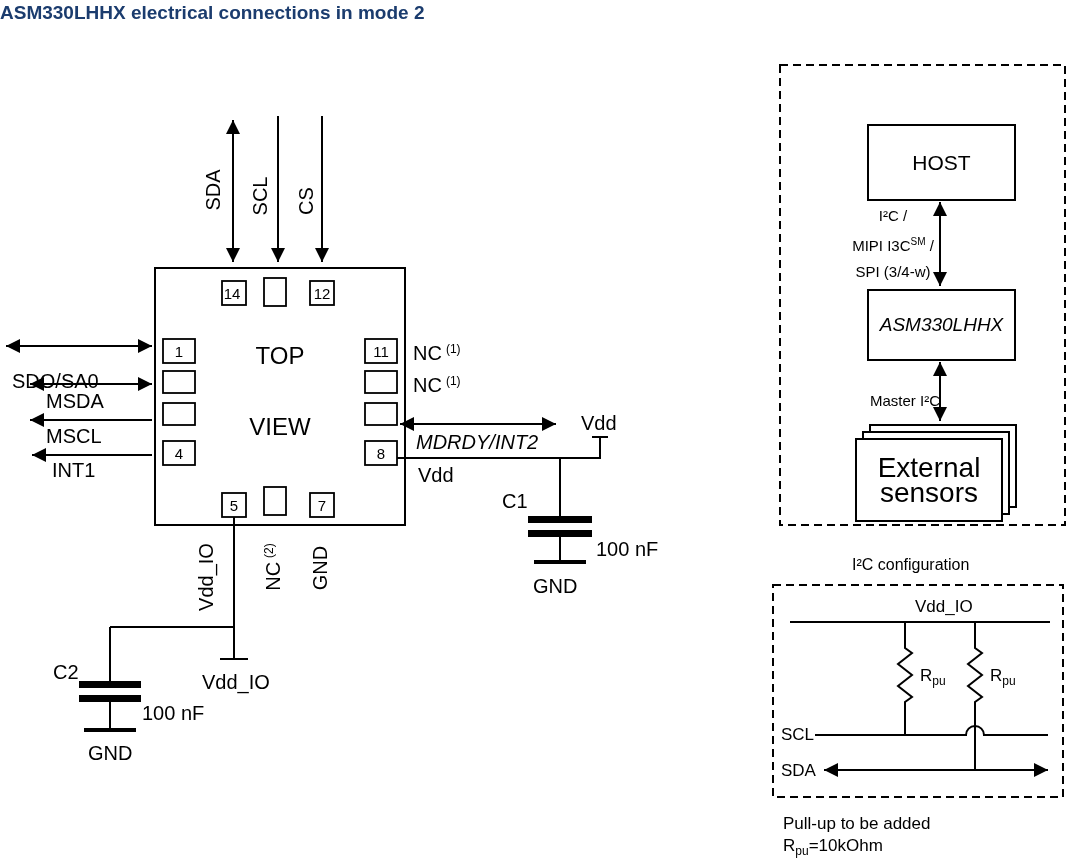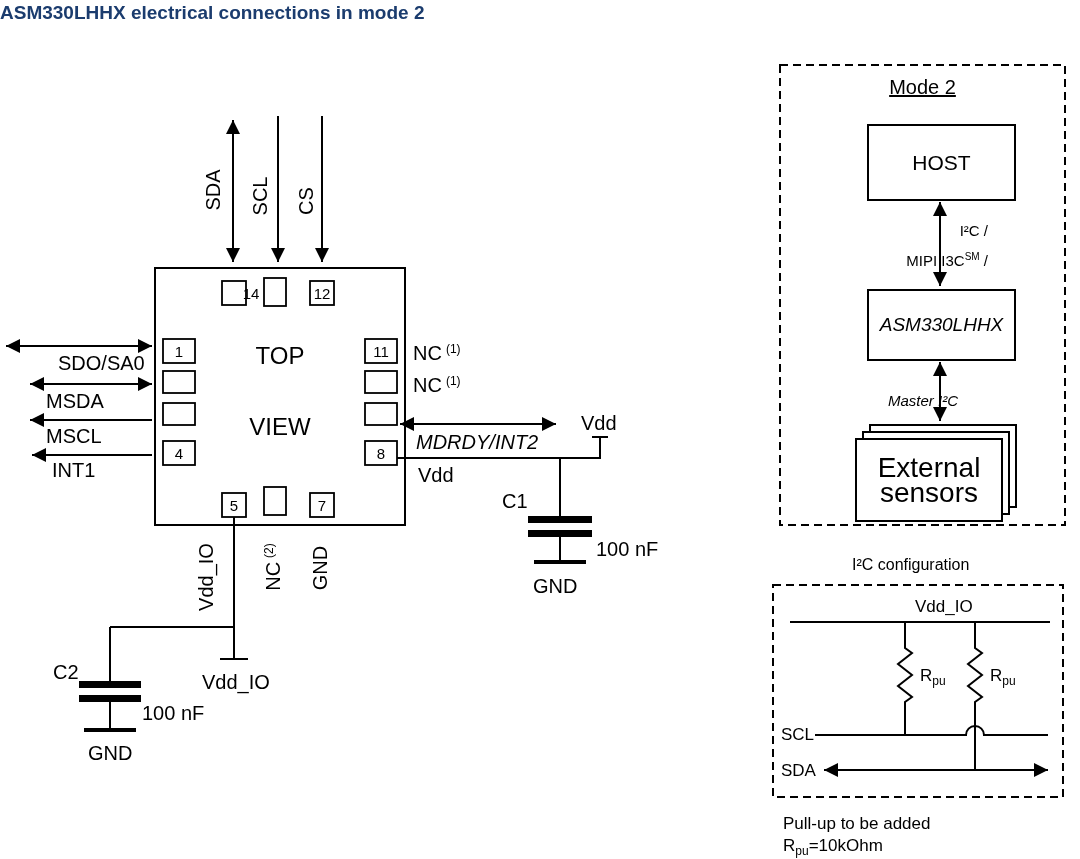--- a/index.html
+++ b/index.html
@@ -103,30 +103,30 @@
 
   <div class="t rot" style="left:173px;top:178px;width:80px;">SDA</div>
   <div class="t rot" style="left:220px;top:184px;width:80px;">SCL</div>
   <div class="t rot" style="left:266px;top:189px;width:80px;">CS</div>
 
   <div class="cbox col" style="left:155px;top:358px;width:250px;height:66px;font-size:24px;line-height:31px;gap:40px;">
     <span>TOP</span>
     <span>VIEW</span>
   </div>
 
-  <div class="pin" style="left:239px;top:283px;width:24px;">14</div>
+  <div class="pin" style="left:220px;top:283px;width:24px;">14</div>
   <div class="pin" style="left:310px;top:283px;width:24px;">12</div>
   <div class="pin" style="left:163px;top:341px;width:32px;">1</div>
   <div class="pin" style="left:163px;top:443px;width:32px;">4</div>
   <div class="pin" style="left:365px;top:341px;width:32px;">11</div>
   <div class="pin" style="left:365px;top:443px;width:32px;">8</div>
   <div class="pin" style="left:222px;top:495px;width:24px;">5</div>
   <div class="pin" style="left:310px;top:495px;width:24px;">7</div>
 
-  <div class="t" style="left:12px;top:351px;margin-left:46px;">SDO/SA0</div>
+  <div class="t" style="left:12px;top:369px;">SDO/SA0</div>
   <div class="t" style="left:46px;top:389px;">MSDA</div>
   <div class="t" style="left:46px;top:424px;">MSCL</div>
   <div class="t" style="left:52px;top:458px;">INT1</div>
 
   <div class="t" style="left:413px;top:337px;">
     <span>NC</span><sup class="sup">(1)</sup>
   </div>
   <div class="t" style="left:413px;top:369px;">
     <span>NC</span><sup class="sup">(1)</sup>
   </div>
@@ -142,28 +142,28 @@
   <div class="t rot" style="left:231px;top:553px;width:80px;">
     <span>NC</span><sup class="sup">(2)</sup>
   </div>
   <div class="t rot" style="left:280px;top:556px;width:80px;">GND</div>
 
   <div class="t" style="left:202px;top:670px;">Vdd_IO</div>
   <div class="t" style="left:53px;top:660px;">C2</div>
   <div class="t" style="left:142px;top:701px;">100 nF</div>
   <div class="t" style="left:88px;top:741px;">GND</div>
 
-  <div class="t" style="left:780px;top:75px;width:285px;text-align:center;text-decoration:underline;">Mode 2</div>
   <div class="cbox" style="left:868px;top:125px;width:147px;height:75px;font-size:21px;">HOST</div>
-  <div class="t small" style="left:798px;top:218px;width:190px;text-align:right;line-height:26px;white-space:normal;">
+  <div class="t small" style="left:798px;top:203px;width:190px;text-align:center;line-height:26px;white-space:normal;">
     <span style="display:block;">I²C /</span>
     <span style="display:block;"><span>MIPI I3C</span><sup class="sup2">SM</sup><span> /</span></span>
+    <span style="display:block;">SPI (3/4-w)</span>
   </div>
   <div class="cbox" style="left:868px;top:290px;width:147px;height:70px;font-size:19px;font-style:italic;">ASM330LHHX</div>
-  <div class="t small" style="left:888px;top:389px;font-style:italic;">Master I²C</div>
+  <div class="t small" style="left:870px;top:389px;">Master I²C</div>
   <div class="cbox col" style="left:856px;top:439px;width:146px;height:82px;font-size:28px;line-height:25px;">
     <span>External</span>
     <span>sensors</span>
   </div>
 
   <div class="t" style="left:852px;top:553px;font-size:16px;">I²C configuration</div>
   <div class="t med" style="left:915px;top:595px;">Vdd_IO</div>
   <div class="t med" style="left:920px;top:664px;">
     <span>R</span><sub class="sub">pu</sub>
   </div>

